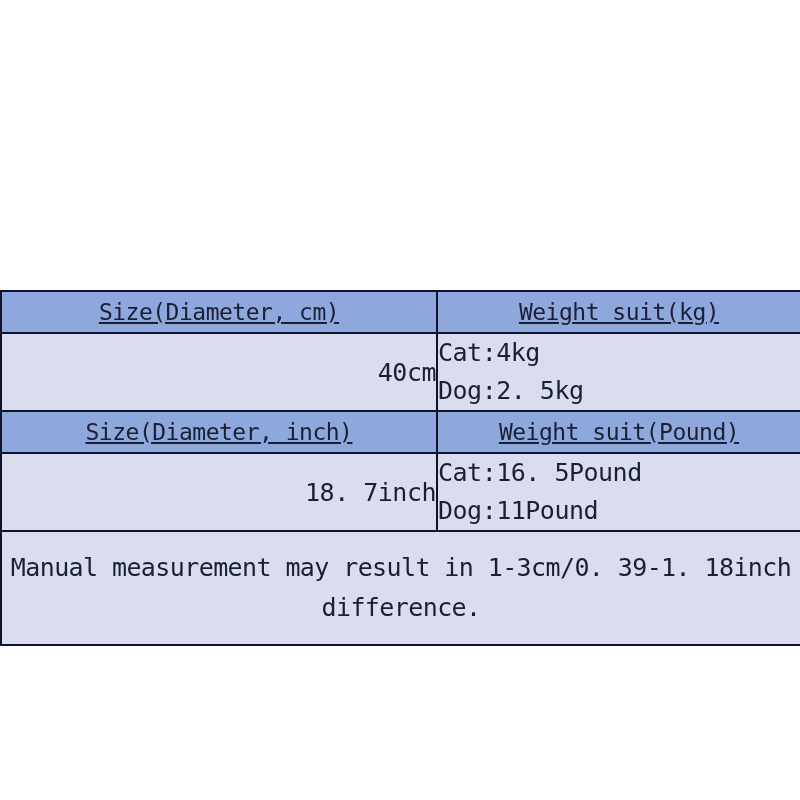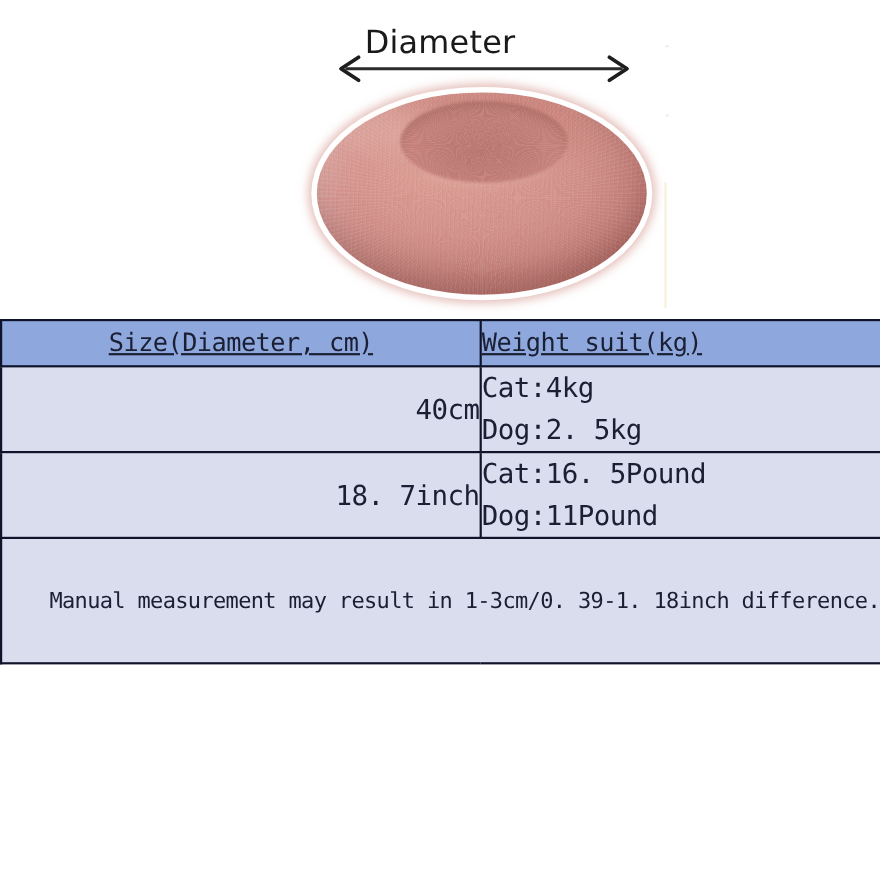--- a/index.html
+++ b/index.html
@@ -210,21 +210,21 @@
 
   tr.head-row td {
     background: #8ea8dd;
     height: 40px;
     text-align: center;
     font-size: 23px;
     letter-spacing: -0.5px;
     text-decoration: underline;
   }
   tr.head-row td.right-head {
-    text-align: left;
+    text-align: center;
     padding-left: 7px;
   }
 
   tr.data-row td {
     background: #d9ddee;
     height: 76px;
     font-size: 25px;
   }
   td.size-cell {
     text-align: right;
@@ -238,60 +238,36 @@
   }
   td.weight-cell .wline {
     display: block;
     letter-spacing: -0.5px;
     white-space: nowrap;
   }
 
   tr.note-row td {
     background: #d9ddee;
     height: 112px;
-    font-size: 20px;
-    text-align: right;
+    font-size: 25px;
+    text-align: center;
     padding: 10px 14px 10px 7px;
     line-height: 40px;
     vertical-align: top;
     letter-spacing: -0.6px;
   }
   tr.note-row td .note-text {
     display: block;
   }
 </style>
 </head>
 <body>
 
 <div id="page">
 
-  <div id="hero">
-
-    <div id="diameter-label">Diameter</div>
-
-    <svg id="diameter-arrow" viewBox="0 0 280 36">
-      <line x1="14" y1="17.5" x2="266" y2="17.5" stroke="#2b2b2b" stroke-width="2.6"></line>
-      <polyline points="26,7 10,17.5 26,28" fill="none" stroke="#1e1e1e" stroke-width="3.4" stroke-linecap="round" stroke-linejoin="round"></polyline>
-      <polyline points="254,7 270,17.5 254,28" fill="none" stroke="#1e1e1e" stroke-width="3.4" stroke-linecap="round" stroke-linejoin="round"></polyline>
-    </svg>
-
-    <div id="bed-wrap">
-      <div class="bed-halo"></div>
-      <div class="bed-body"></div>
-      <div class="bed-fur"></div>
-      <div class="bed-fur2"></div>
-      <div class="bed-rim-hi"></div>
-      <div class="bed-hollow"></div>
-      <div class="bed-hollow-fur"></div>
-    </div>
-
-    <div id="photo-artifact"></div>
-    <div class="artifact-dot" style="left:605px; top:41px;"></div>
-    <div class="artifact-dot" style="left:605px; top:104px;"></div>
-  </div>
 
   <table id="spec-table">
     <colgroup>
         <col class="c1">
         <col class="c2">
       </colgroup>
     <tbody>
 
       <tr class="head-row">
         <td>Size(Diameter, cm)</td>
@@ -300,20 +276,24 @@
 
       <tr class="data-row">
         <td class="size-cell">40cm</td>
         <td class="weight-cell">
           <span class="wline">Cat:4kg</span>
           <span class="wline">Dog:2. 5kg</span>
         </td>
       </tr>
 
 
+      <tr class="head-row">
+        <td>Size(Diameter, inch)</td>
+        <td class="right-head">Weight suit(Pound)</td>
+      </tr>
 
 
       <tr class="data-row">
         <td class="size-cell">18. 7inch</td>
         <td class="weight-cell">
           <span class="wline">Cat:16. 5Pound</span>
           <span class="wline">Dog:11Pound</span>
         </td>
       </tr>
 

